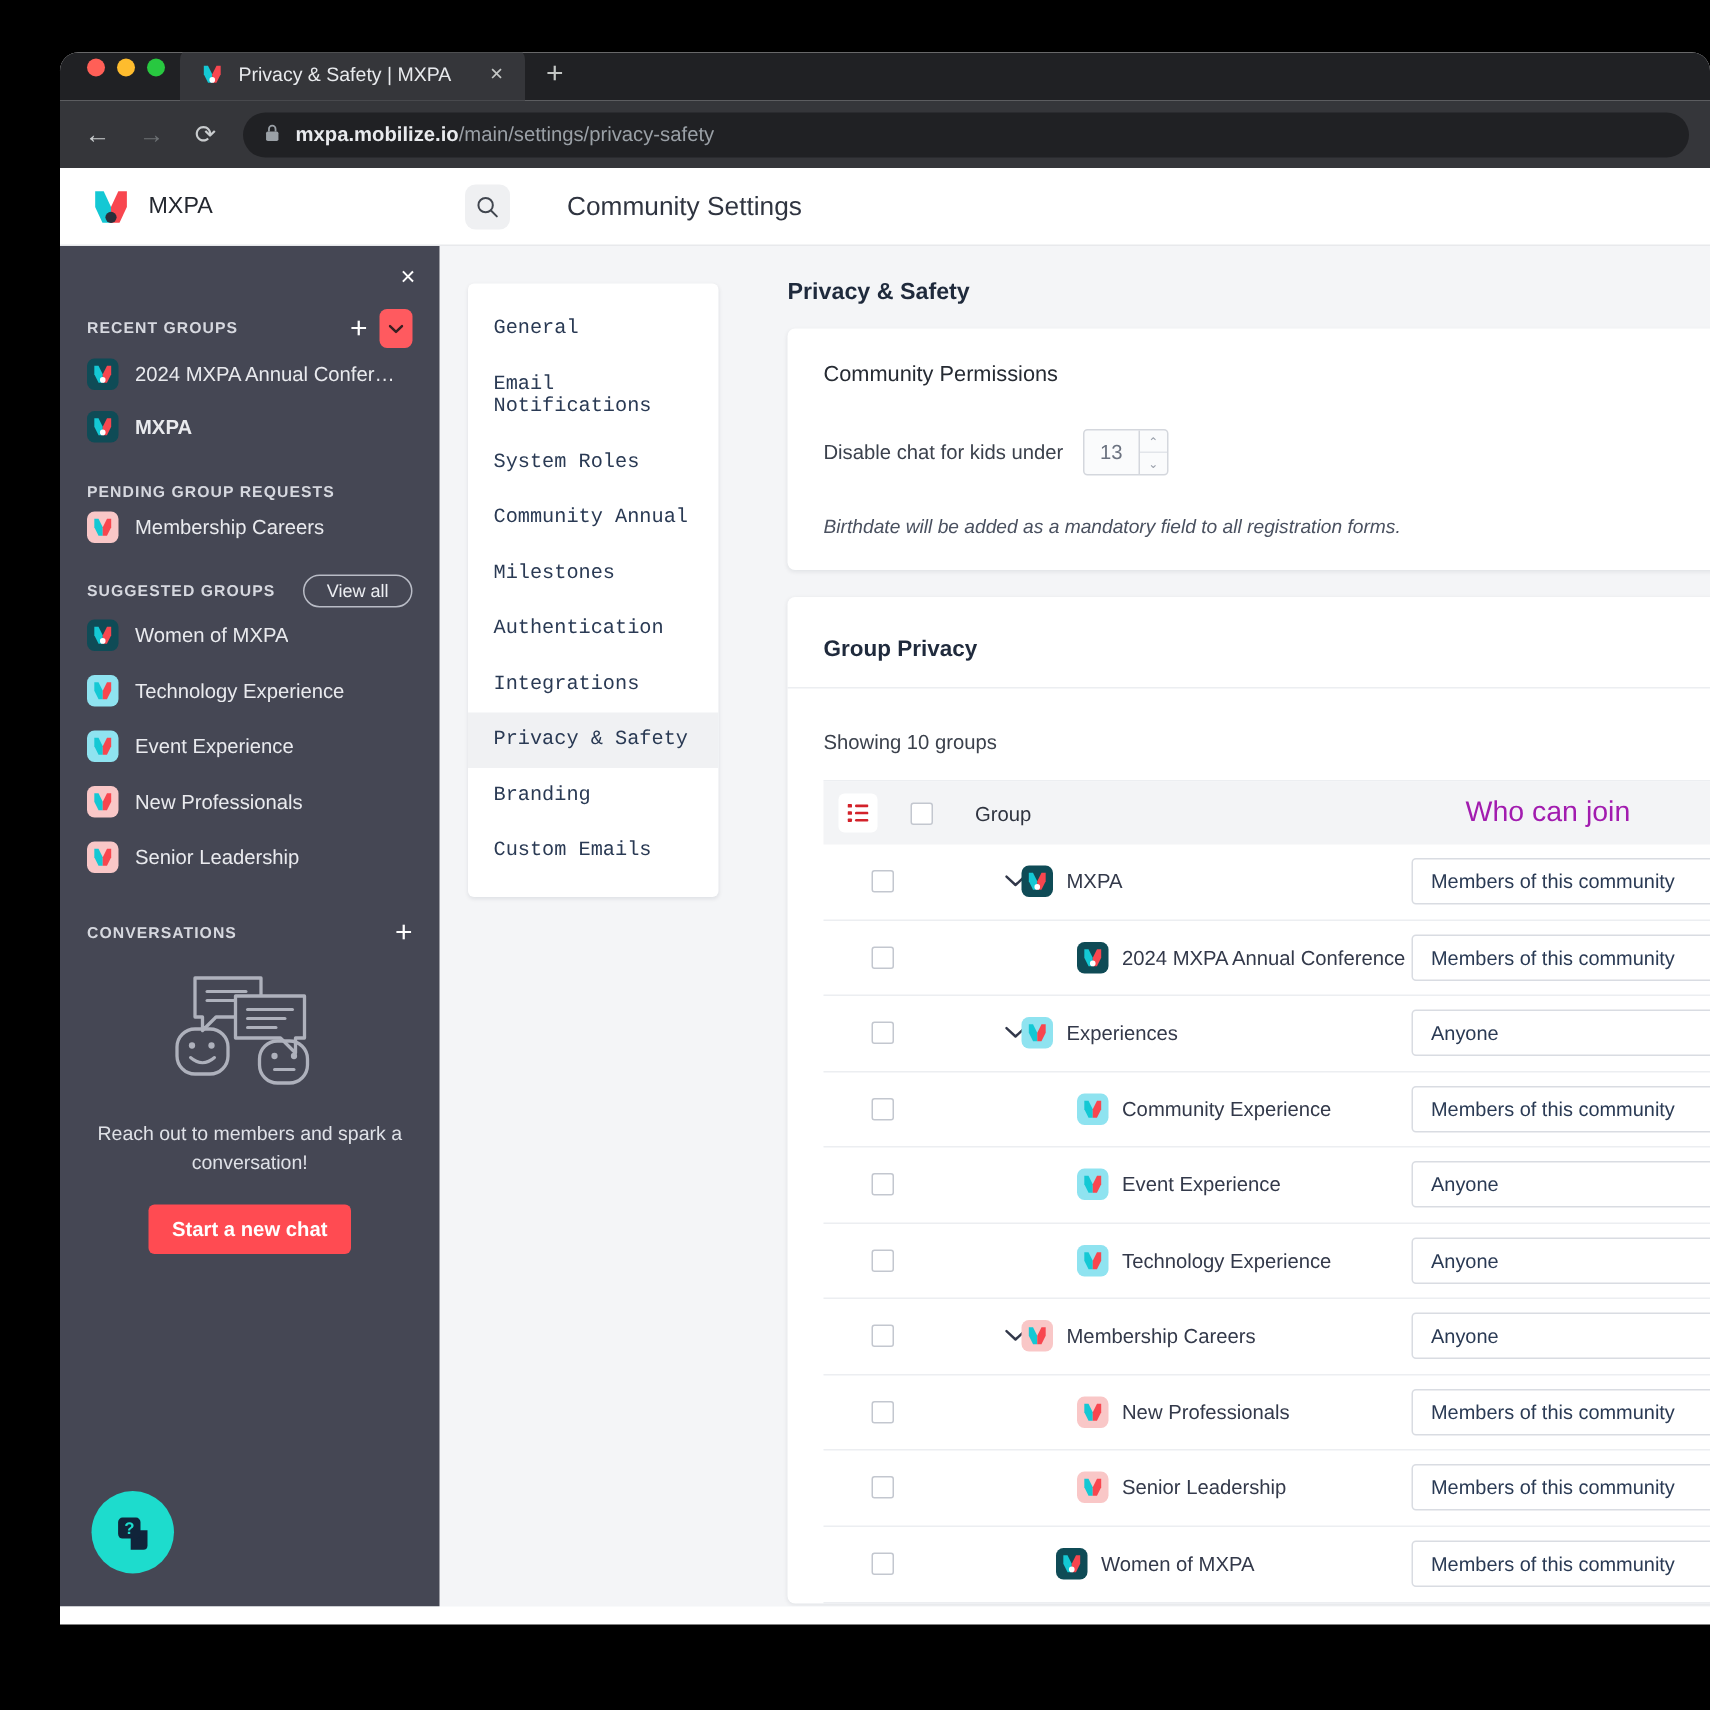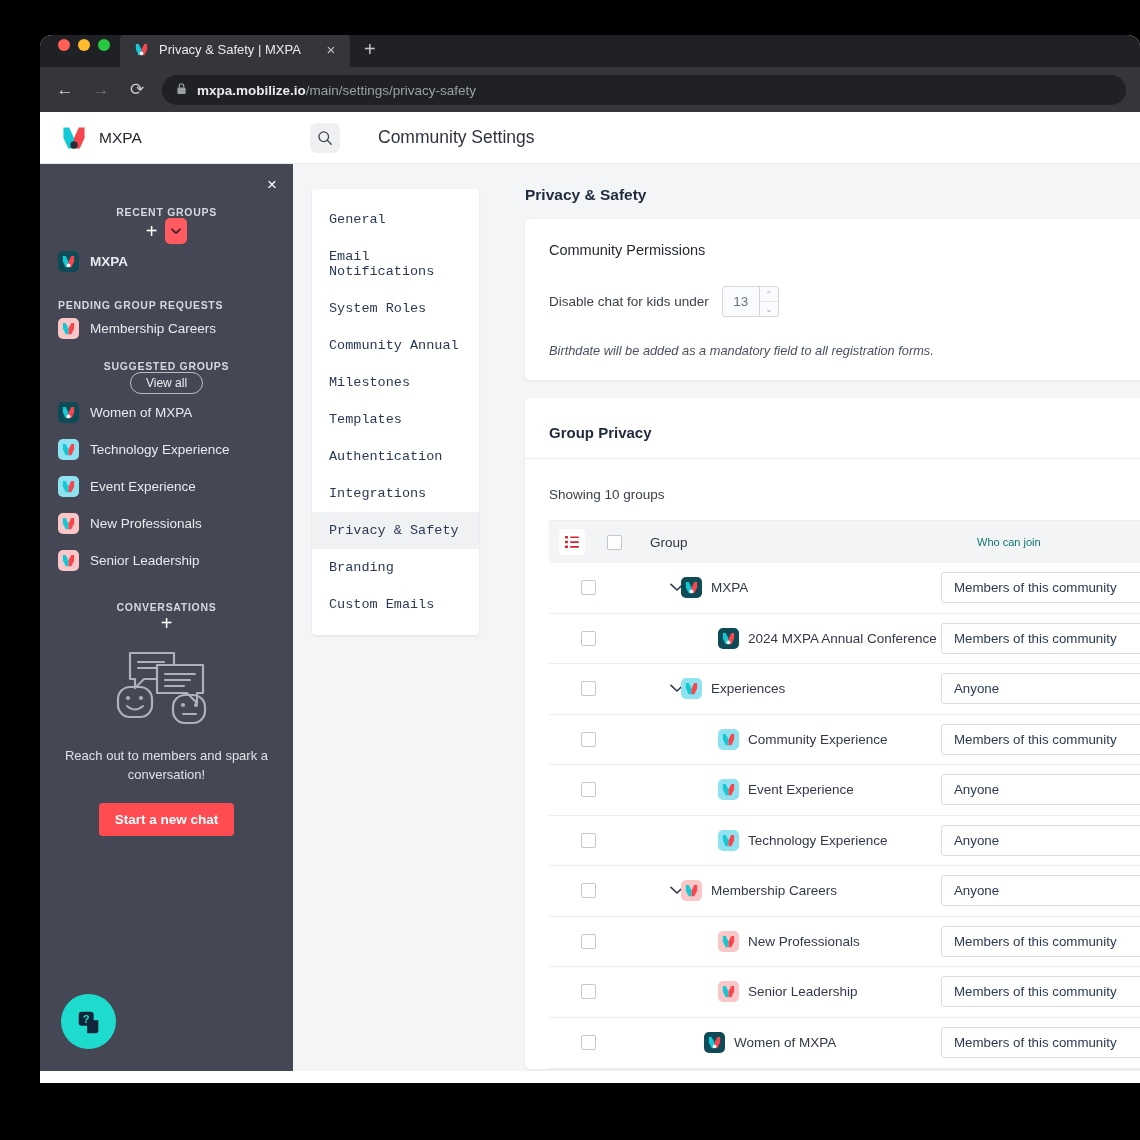--- a/index.html
+++ b/index.html
@@ -154,21 +154,20 @@
     position: absolute;
     right: 16px; top: 12px;
     color: #ffffff;
     font-size: 17px;
     line-height: 1;
     cursor: pointer;
   }
   .sb-section {
     display: flex; align-items: center; justify-content: space-between;
     margin-top: 10px;
-    flex-direction: column;
   }
   .sb-label {
     font-size: 10.5px;
     letter-spacing: 0.7px;
     color: #d6d8df;
     font-weight: bold;
     text-transform: uppercase;
   }
   .sb-actions { display: flex; align-items: center; gap: 8px; }
   .plus-icon { font-size: 20px; color: #ffffff; line-height: 1; cursor: pointer; }
@@ -348,21 +347,21 @@
   }
   .cb {
     width: 15px; height: 15px;
     border: 1px solid #c3c7cf;
     border-radius: 2px;
     background: #fff;
     cursor: pointer;
     flex: 0 0 15px;
   }
   .th-group { font-size: 13.5px; color: #2f3440; margin-left: 28px; }
-  .th-join { font-size: 11px; color: #0f766e; position: absolute; left: 418px; }
+  .th-join { font-size: 19px; color: #a21caf; position: absolute; left: 418px; }
   .thead-inner { display: flex; align-items: center; position: relative; width: 100%; }
   .cb-col { margin-left: 22px; }
 
   .trow {
     display: flex; align-items: center;
     height: 50.5px;
     border-bottom: 1px solid #eceef1;
     position: relative;
     padding-left: 10px;
   }
@@ -469,20 +468,30 @@
           <span class="plus-icon">+</span>
           <span class="red-chip">
             <svg width="10" height="7" viewBox="0 0 10 7">
                 <path d="M1 1.4 L5 5.2 L9 1.4" fill="none" stroke="#3a1f22" stroke-width="1.7" stroke-linecap="round" stroke-linejoin="round"></path>
               </svg>
           </span>
         </span>
       </div>
 
       <div>
+        <div class="grp">
+          <span class="tile" style="background:#0f4b56;">
+            <svg width="15" height="15" viewBox="0 0 32 32">
+                <path d="M4 4 h6 l6 12 v12 h-6 l-6 -12 z" fill="#14c8d4"></path>
+                <path d="M28 4 h-6 l-6 12 v12 h6 l6 -12 z" fill="#f8464f"></path>
+                <circle cx="16" cy="24" r="4" fill="#ffffff"></circle>
+              </svg>
+          </span>
+          <span class="grp-name">2024 MXPA Annual Confer…</span>
+        </div>
         <div class="grp">
           <span class="tile" style="background:#0f4b56;">
             <svg width="15" height="15" viewBox="0 0 32 32">
                 <path d="M4 4 h6 l6 12 v12 h-6 l-6 -12 z" fill="#14c8d4"></path>
                 <path d="M28 4 h-6 l-6 12 v12 h6 l6 -12 z" fill="#f8464f"></path>
                 <circle cx="16" cy="24" r="4" fill="#ffffff"></circle>
               </svg>
           </span>
           <span class="grp-name bold">MXPA</span>
         </div>
@@ -596,21 +605,20 @@
         </svg>
       </div>
     </div>
 
     <div class="settings-nav">
       <div class="snav-item">General</div>
       <div class="snav-item">Email Notifications</div>
       <div class="snav-item">System Roles</div>
       <div class="snav-item">Community Annual</div>
       <div class="snav-item">Milestones</div>
-      <div class="snav-item">Templates</div>
       <div class="snav-item">Authentication</div>
       <div class="snav-item">Integrations</div>
       <div class="snav-item active">Privacy &amp; Safety</div>
       <div class="snav-item">Branding</div>
       <div class="snav-item">Custom Emails</div>
     </div>
 
     <div class="main">
       <div class="main-title">Privacy &amp; Safety</div>
 

